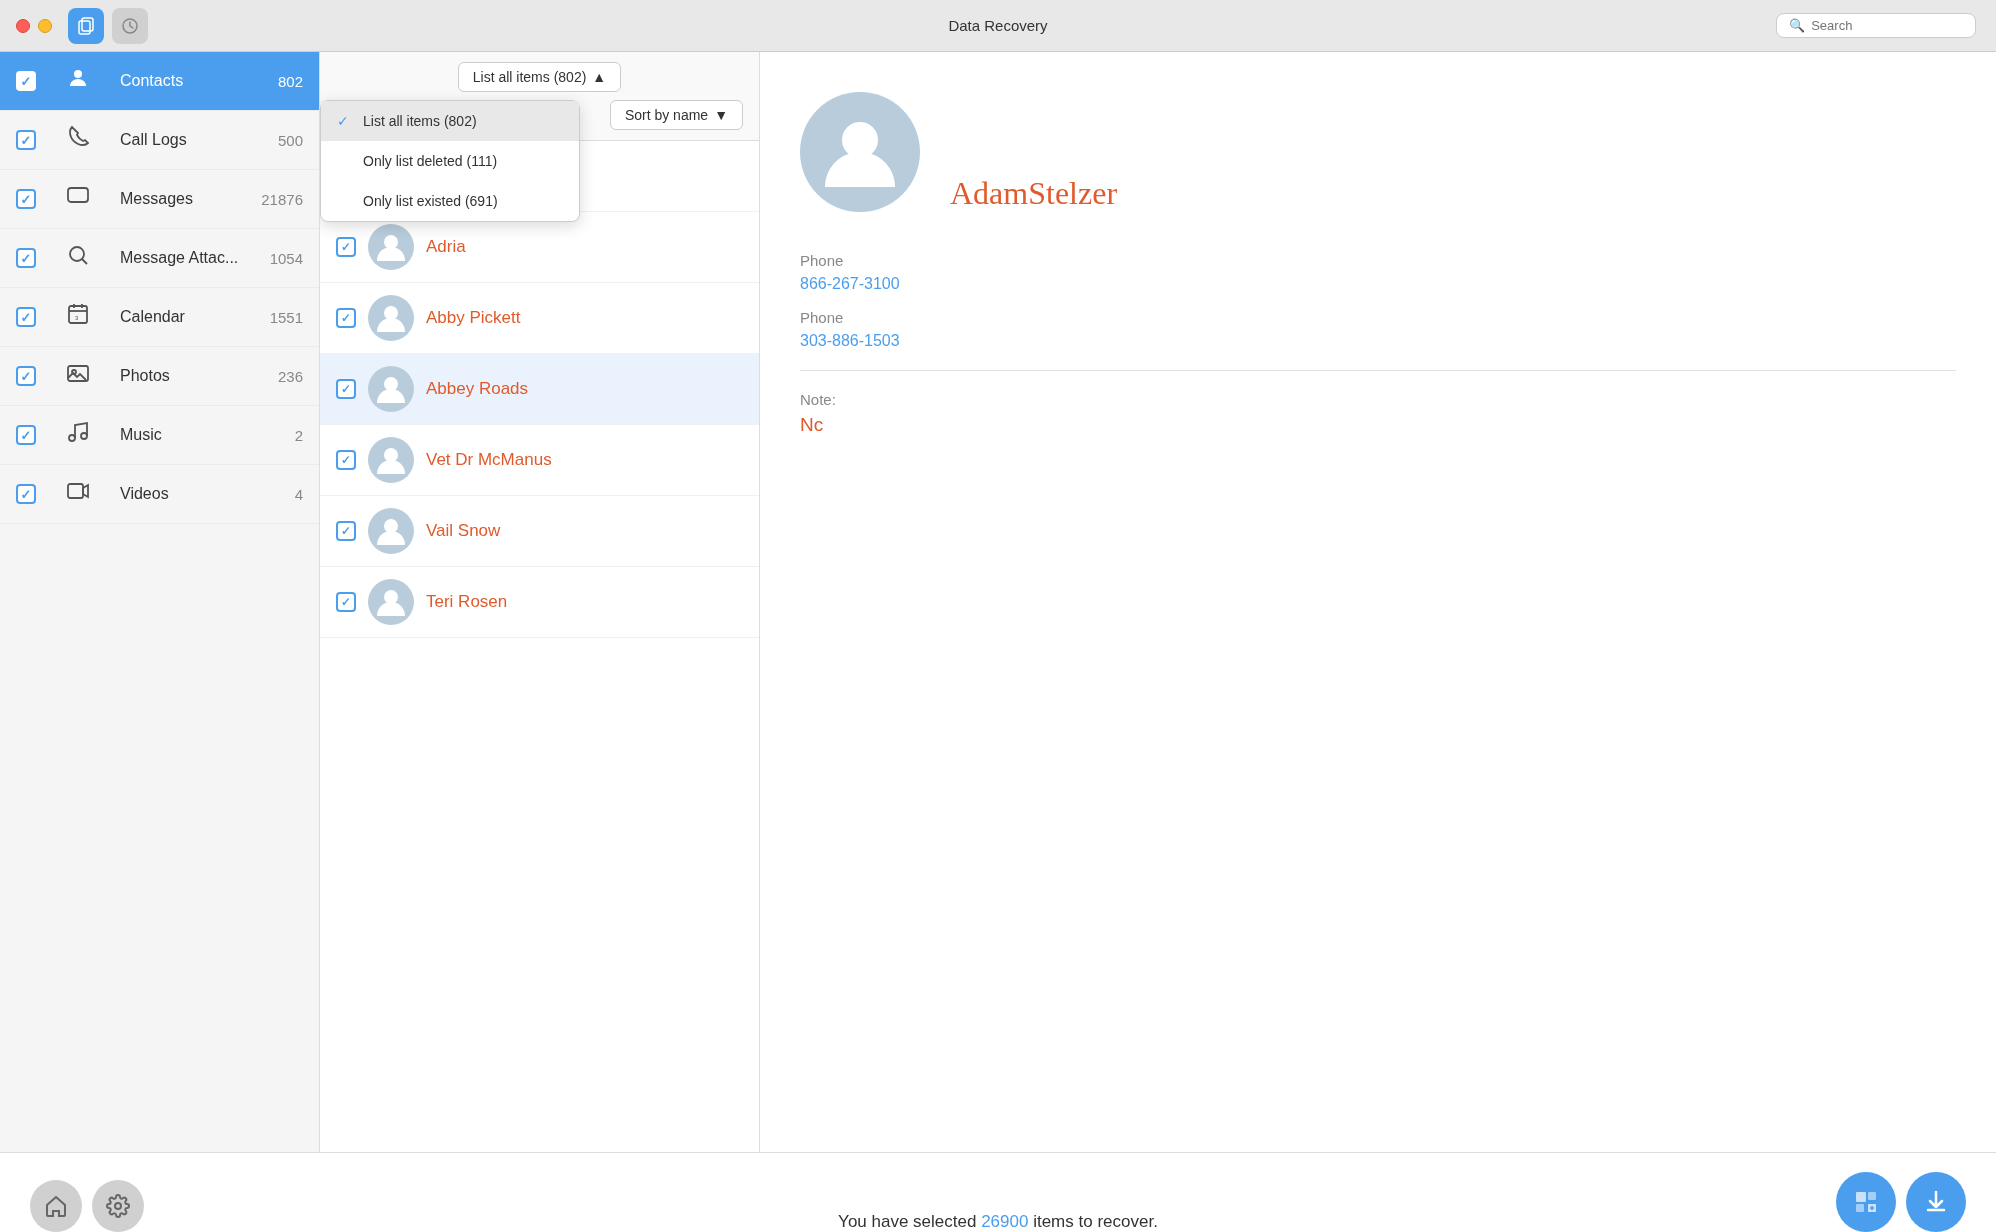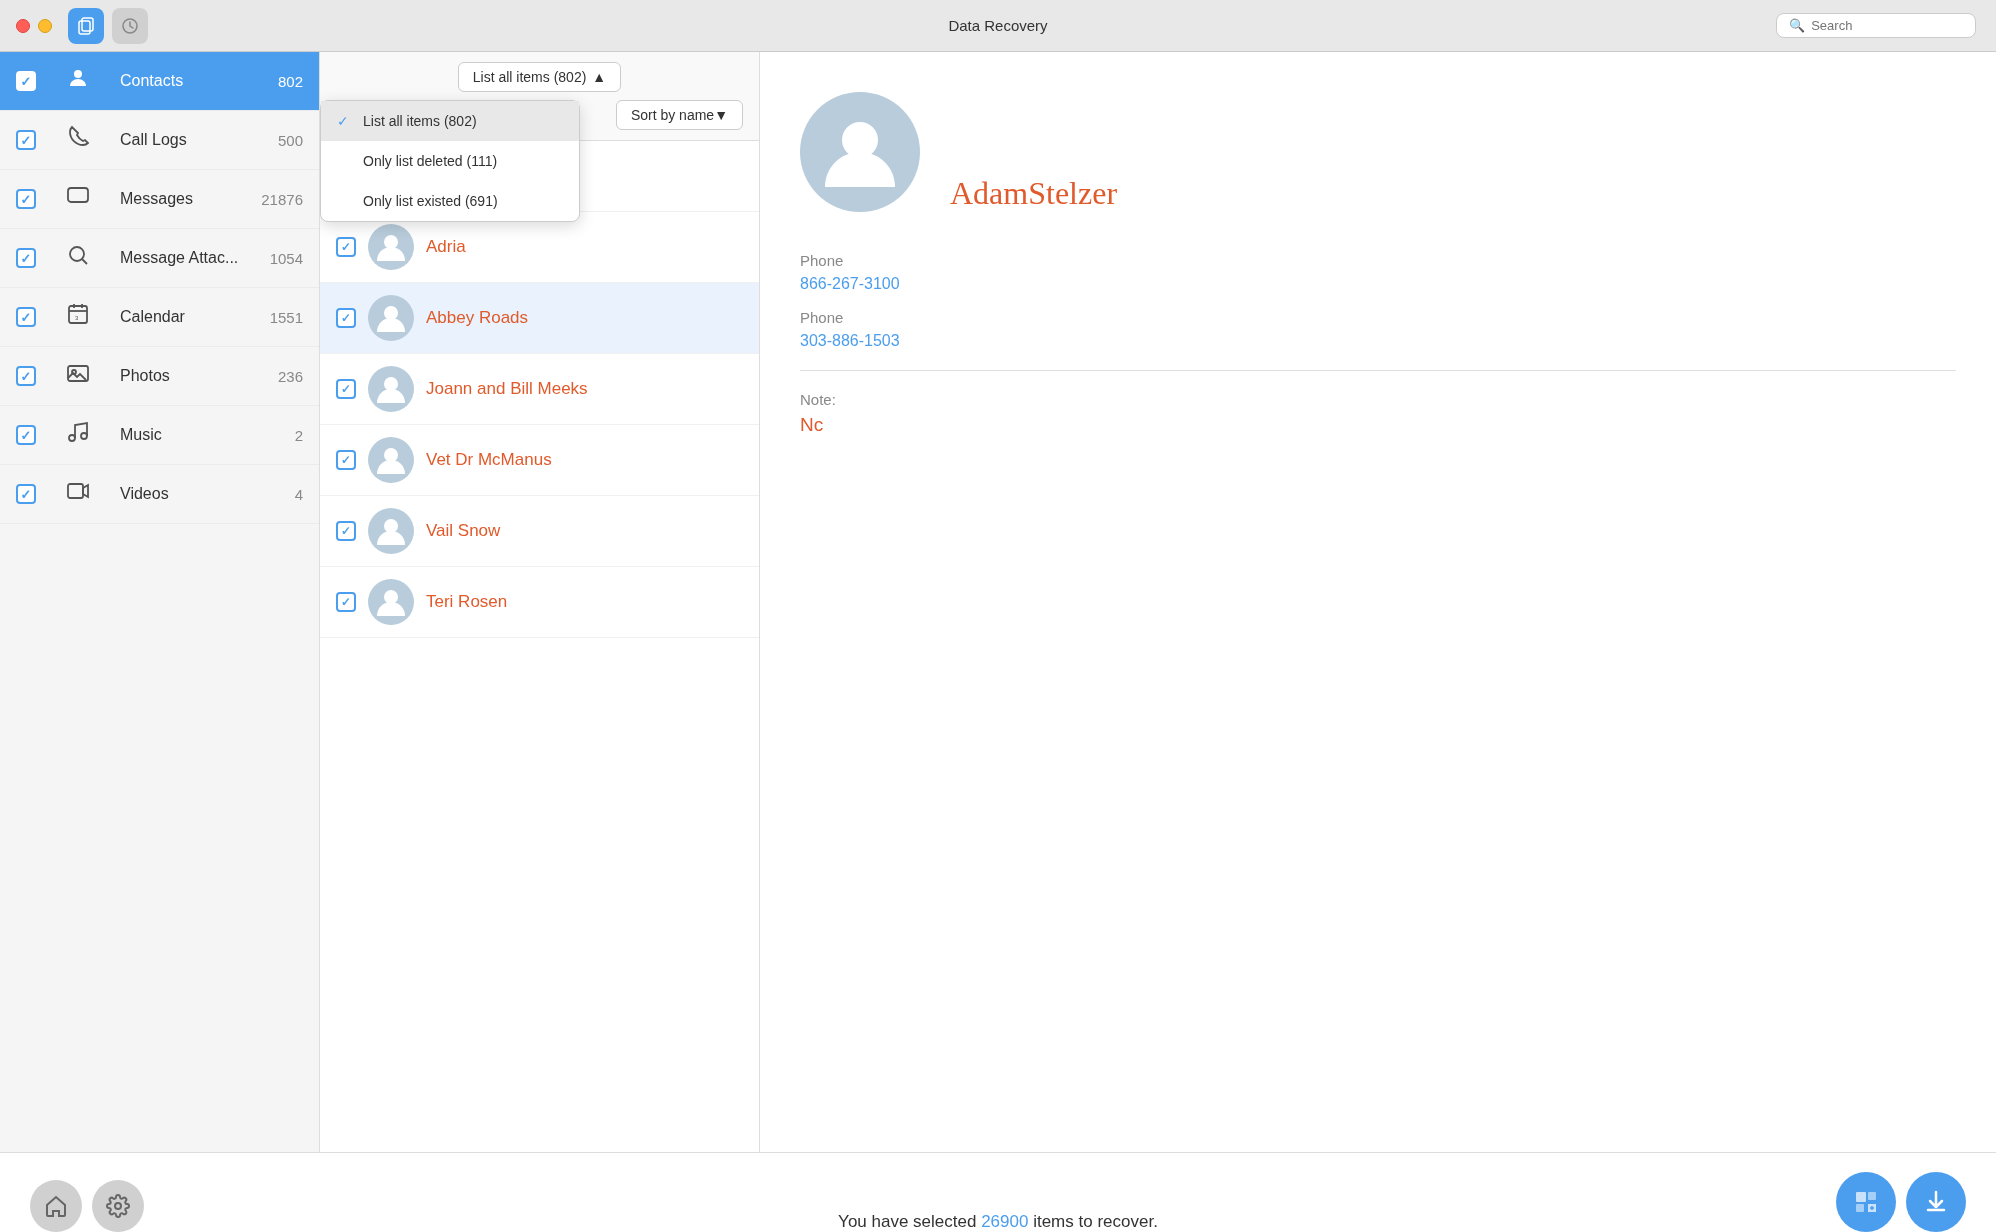--- a/index.html
+++ b/index.html
@@ -191,20 +191,21 @@
       border: 1px solid #ccc;
       border-radius: 6px;
       background: white;
       cursor: pointer;
       font-size: 14px;
       color: #333;
     }
     .sort-btn {
       display: flex;
       align-items: center;
+      gap: 6px;
       padding: 6px 14px;
       border: 1px solid #ccc;
       border-radius: 6px;
       background: white;
       cursor: pointer;
       font-size: 14px;
       color: #333;
       margin-left: auto;
     }
 
@@ -573,42 +574,42 @@
         <div class="contact-row-checkbox checked"></div>
         <div class="contact-avatar">
           <svg viewBox="0 0 32 32" fill="white">
               <circle cx="16" cy="11" r="7"></circle>
               <path d="M2 30c0-8 6-14 14-14s14 6 14 14" fill="white"></path>
             </svg>
         </div>
         <span class="contact-name">Adria</span>
       </div>
 
+      <div class="contact-row">
+        <div class="contact-row-checkbox checked"></div>
+        <div class="contact-avatar">
+          <svg viewBox="0 0 32 32" fill="white">
+              <circle cx="16" cy="11" r="7"></circle>
+              <path d="M2 30c0-8 6-14 14-14s14 6 14 14" fill="white"></path>
+            </svg>
+        </div>
+        <span class="contact-name">Abby Pickett</span>
+      </div>
 
       <div class="contact-row selected">
         <div class="contact-row-checkbox checked"></div>
         <div class="contact-avatar">
           <svg viewBox="0 0 32 32" fill="white">
               <circle cx="16" cy="11" r="7"></circle>
               <path d="M2 30c0-8 6-14 14-14s14 6 14 14" fill="white"></path>
             </svg>
         </div>
         <span class="contact-name">Abbey Roads</span>
       </div>
 
-      <div class="contact-row">
-        <div class="contact-row-checkbox checked"></div>
-        <div class="contact-avatar">
-          <svg viewBox="0 0 32 32" fill="white">
-              <circle cx="16" cy="11" r="7"></circle>
-              <path d="M2 30c0-8 6-14 14-14s14 6 14 14" fill="white"></path>
-            </svg>
-        </div>
-        <span class="contact-name">Joann and Bill Meeks</span>
-      </div>
 
       <div class="contact-row">
         <div class="contact-row-checkbox checked"></div>
         <div class="contact-avatar">
           <svg viewBox="0 0 32 32" fill="white">
               <circle cx="16" cy="11" r="7"></circle>
               <path d="M2 30c0-8 6-14 14-14s14 6 14 14" fill="white"></path>
             </svg>
         </div>
         <span class="contact-name">Vet Dr McManus</span>

